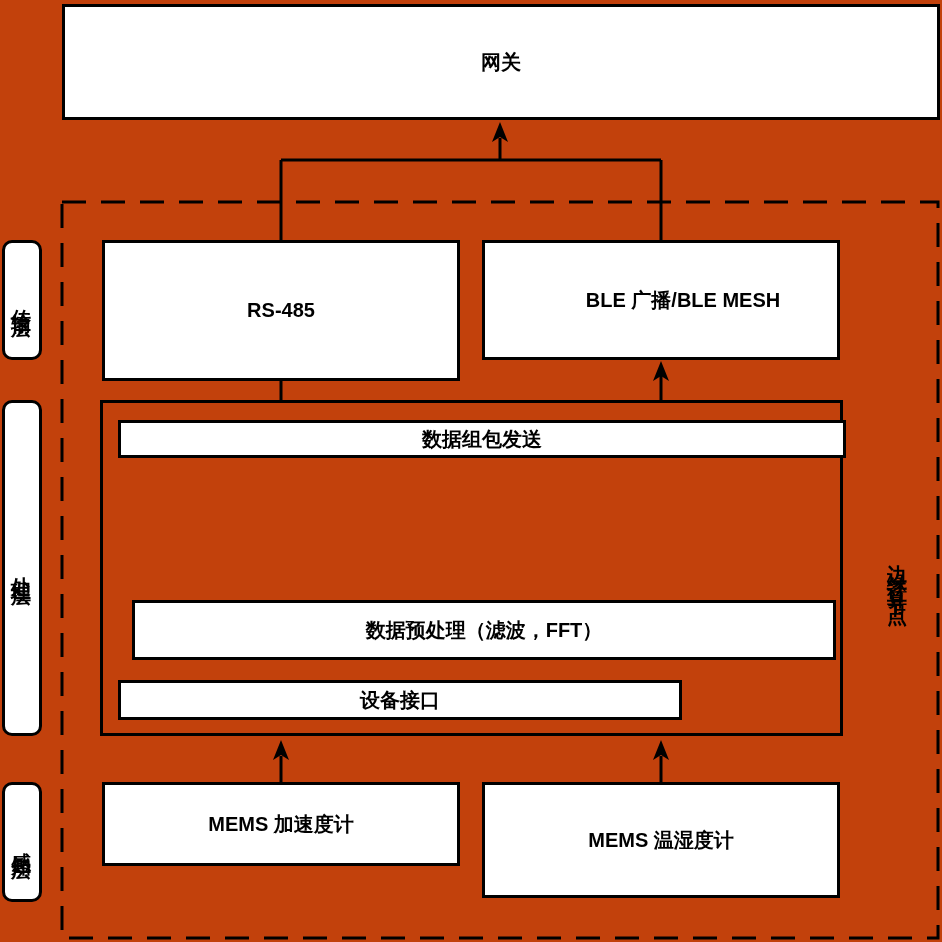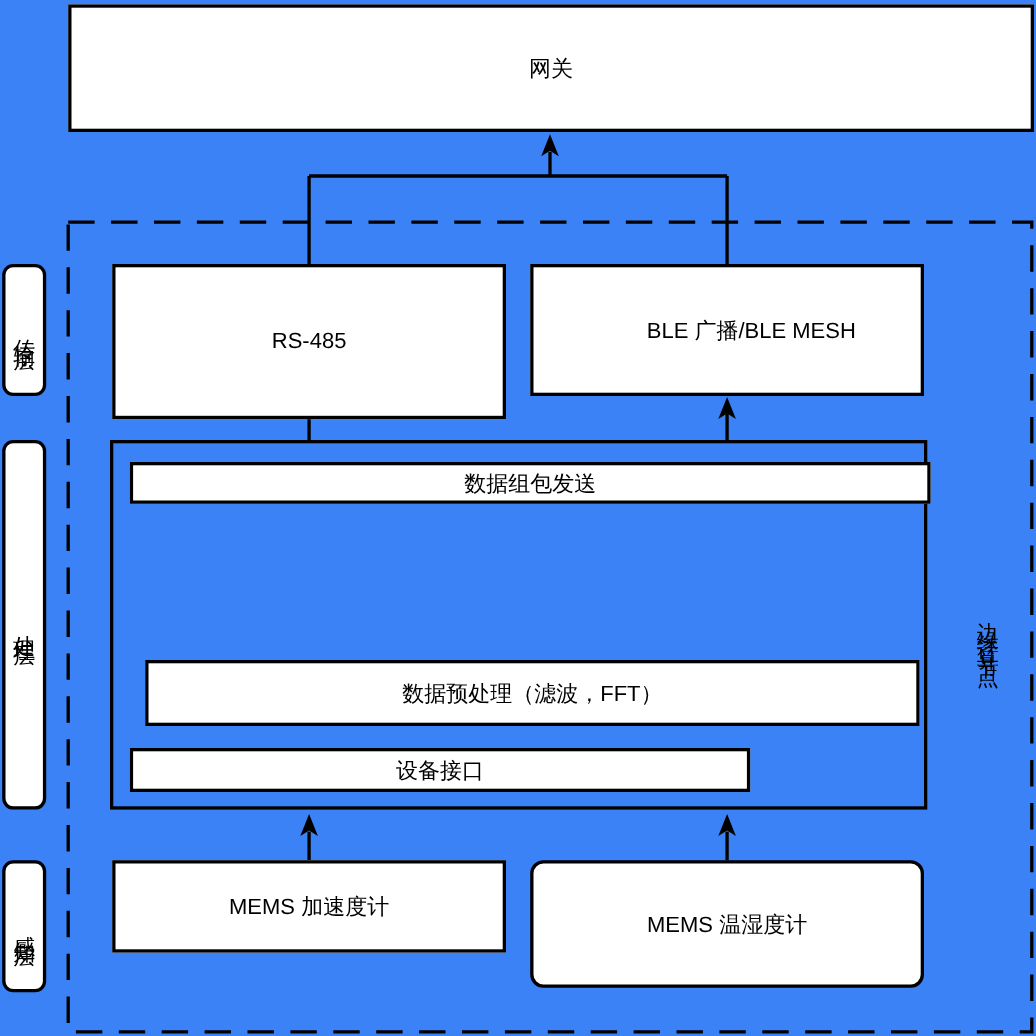--- a/index.html
+++ b/index.html
@@ -4,22 +4,23 @@
 <style>
   html, body { margin: 0; padding: 0; }
   body {
     font-family: "Liberation Sans", "DejaVu Sans", sans-serif;
     background: #ffffff;
   }
   .stage {
     position: relative;
     width: 942px;
     height: 942px;
-    background: #3b82f6;
+    background: #c2410c;
     overflow: hidden;
+    font-weight: bold;
   }
   .stage svg.wires {
     position: absolute;
     left: 0; top: 0;
     width: 942px; height: 942px;
   }
   .box {
     position: absolute;
     box-sizing: border-box;
     border: 3px solid #000000;
@@ -34,21 +35,21 @@
   }
   .gateway-box   { left: 62px;  top: 4px;   width: 878px; height: 116px; }
   .rs485-box     { left: 102px; top: 240px; width: 358px; height: 141px; }
   .ble-box       { left: 482px; top: 240px; width: 358px; height: 120px; padding-left: 44px; }
   .proc-container{ left: 100px; top: 400px; width: 743px; height: 336px; background: transparent; }
   .proc-inner-1  { left: 118px; top: 420px; width: 728px; height: 38px;  }
   .proc-inner-2  { left: 118px; top: 478px; width: 704px; height: 102px; }
   .proc-inner-3  { left: 118px; top: 600px; width: 704px; height: 60px; margin-left: 14px;  }
   .proc-inner-4  { left: 118px; top: 680px; width: 564px; height: 40px;  }
   .mems-accel-box{ left: 102px; top: 782px; width: 358px; height: 84px; }
-  .mems-th-box   { left: 482px; top: 782px; width: 358px; height: 116px; border-radius: 12px; }
+  .mems-th-box   { left: 482px; top: 782px; width: 358px; height: 116px; }
 
   .layer-pill {
     position: absolute;
     box-sizing: border-box;
     left: 2px;
     width: 40px;
     border: 3px solid #000000;
     border-radius: 10px;
     background: #ffffff;
     display: flex;

